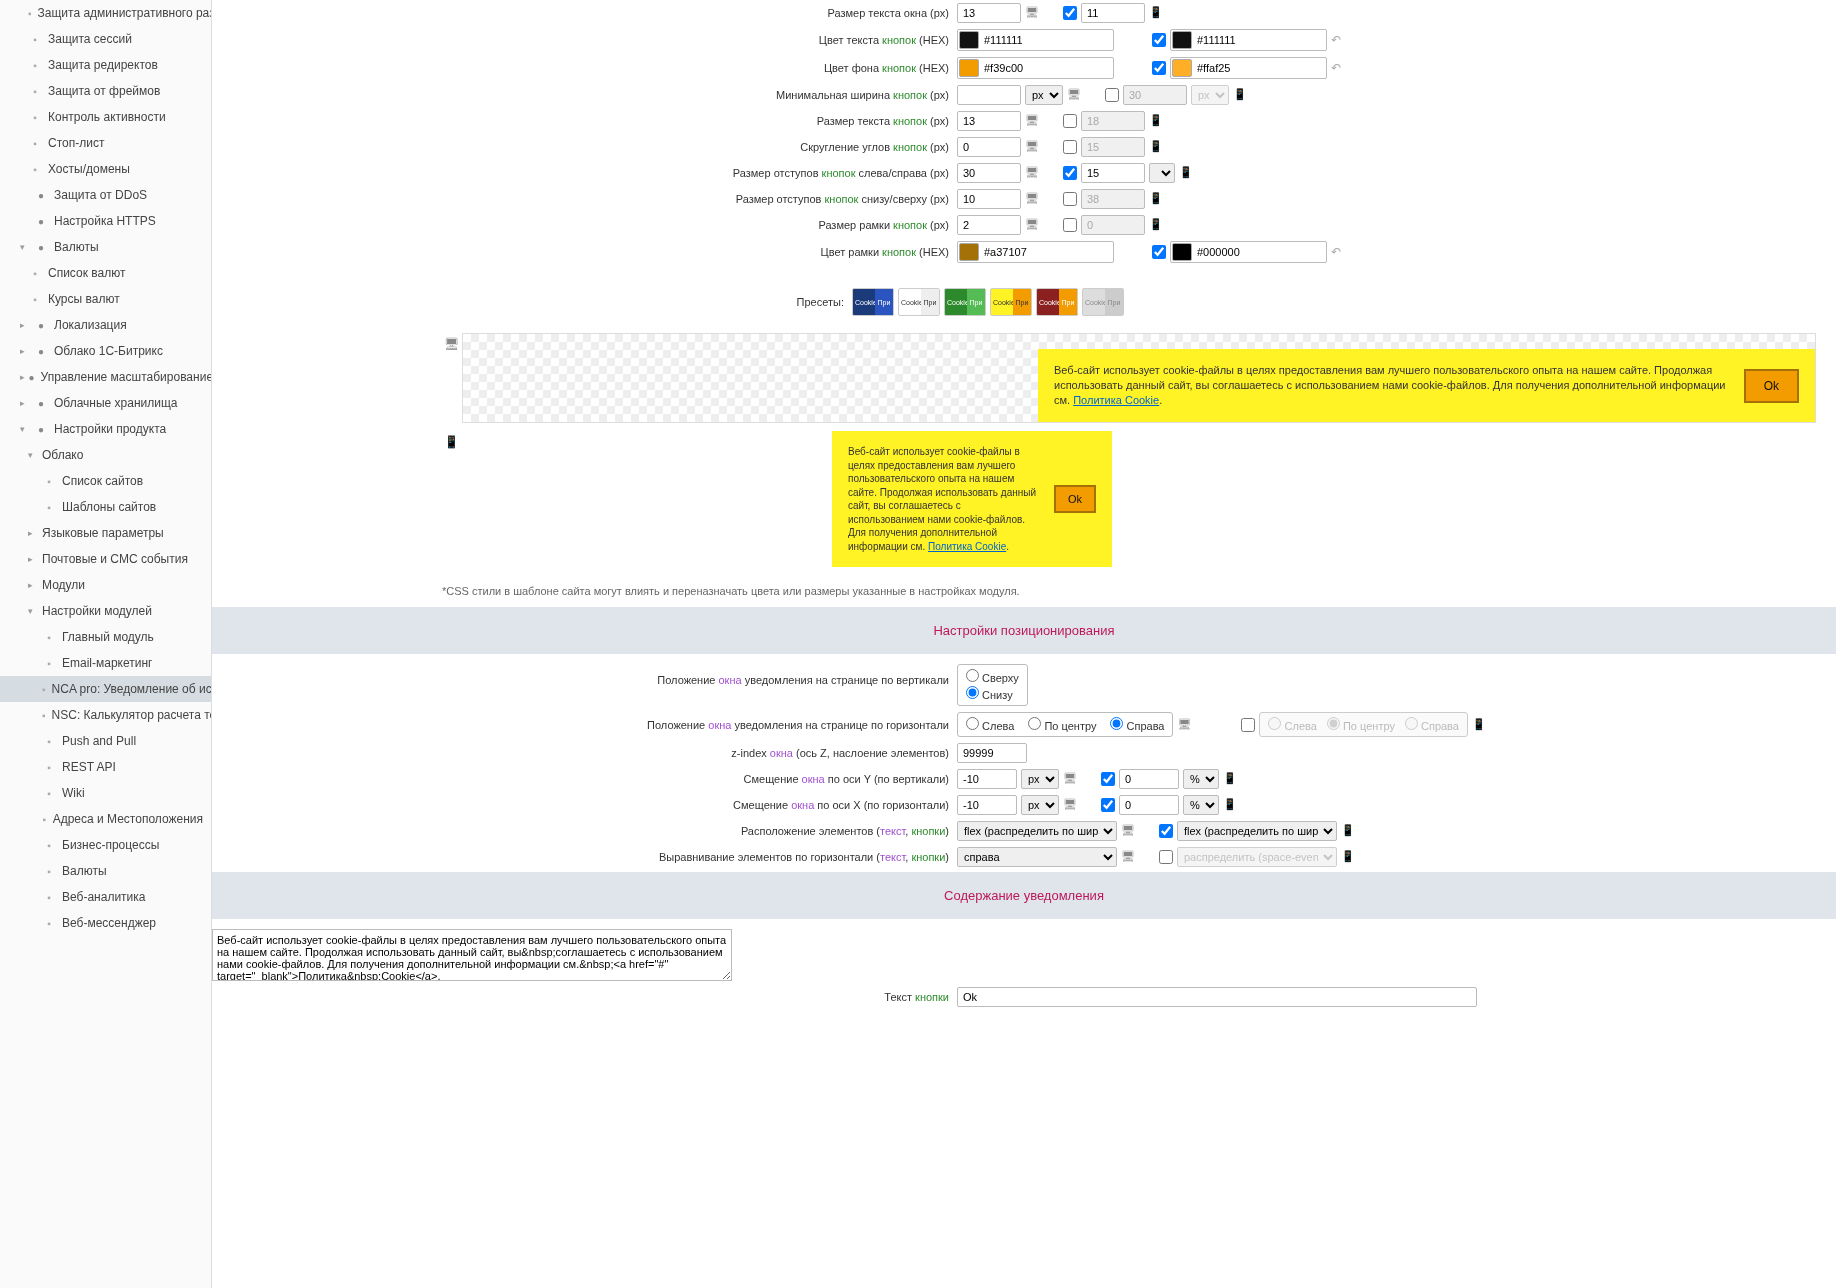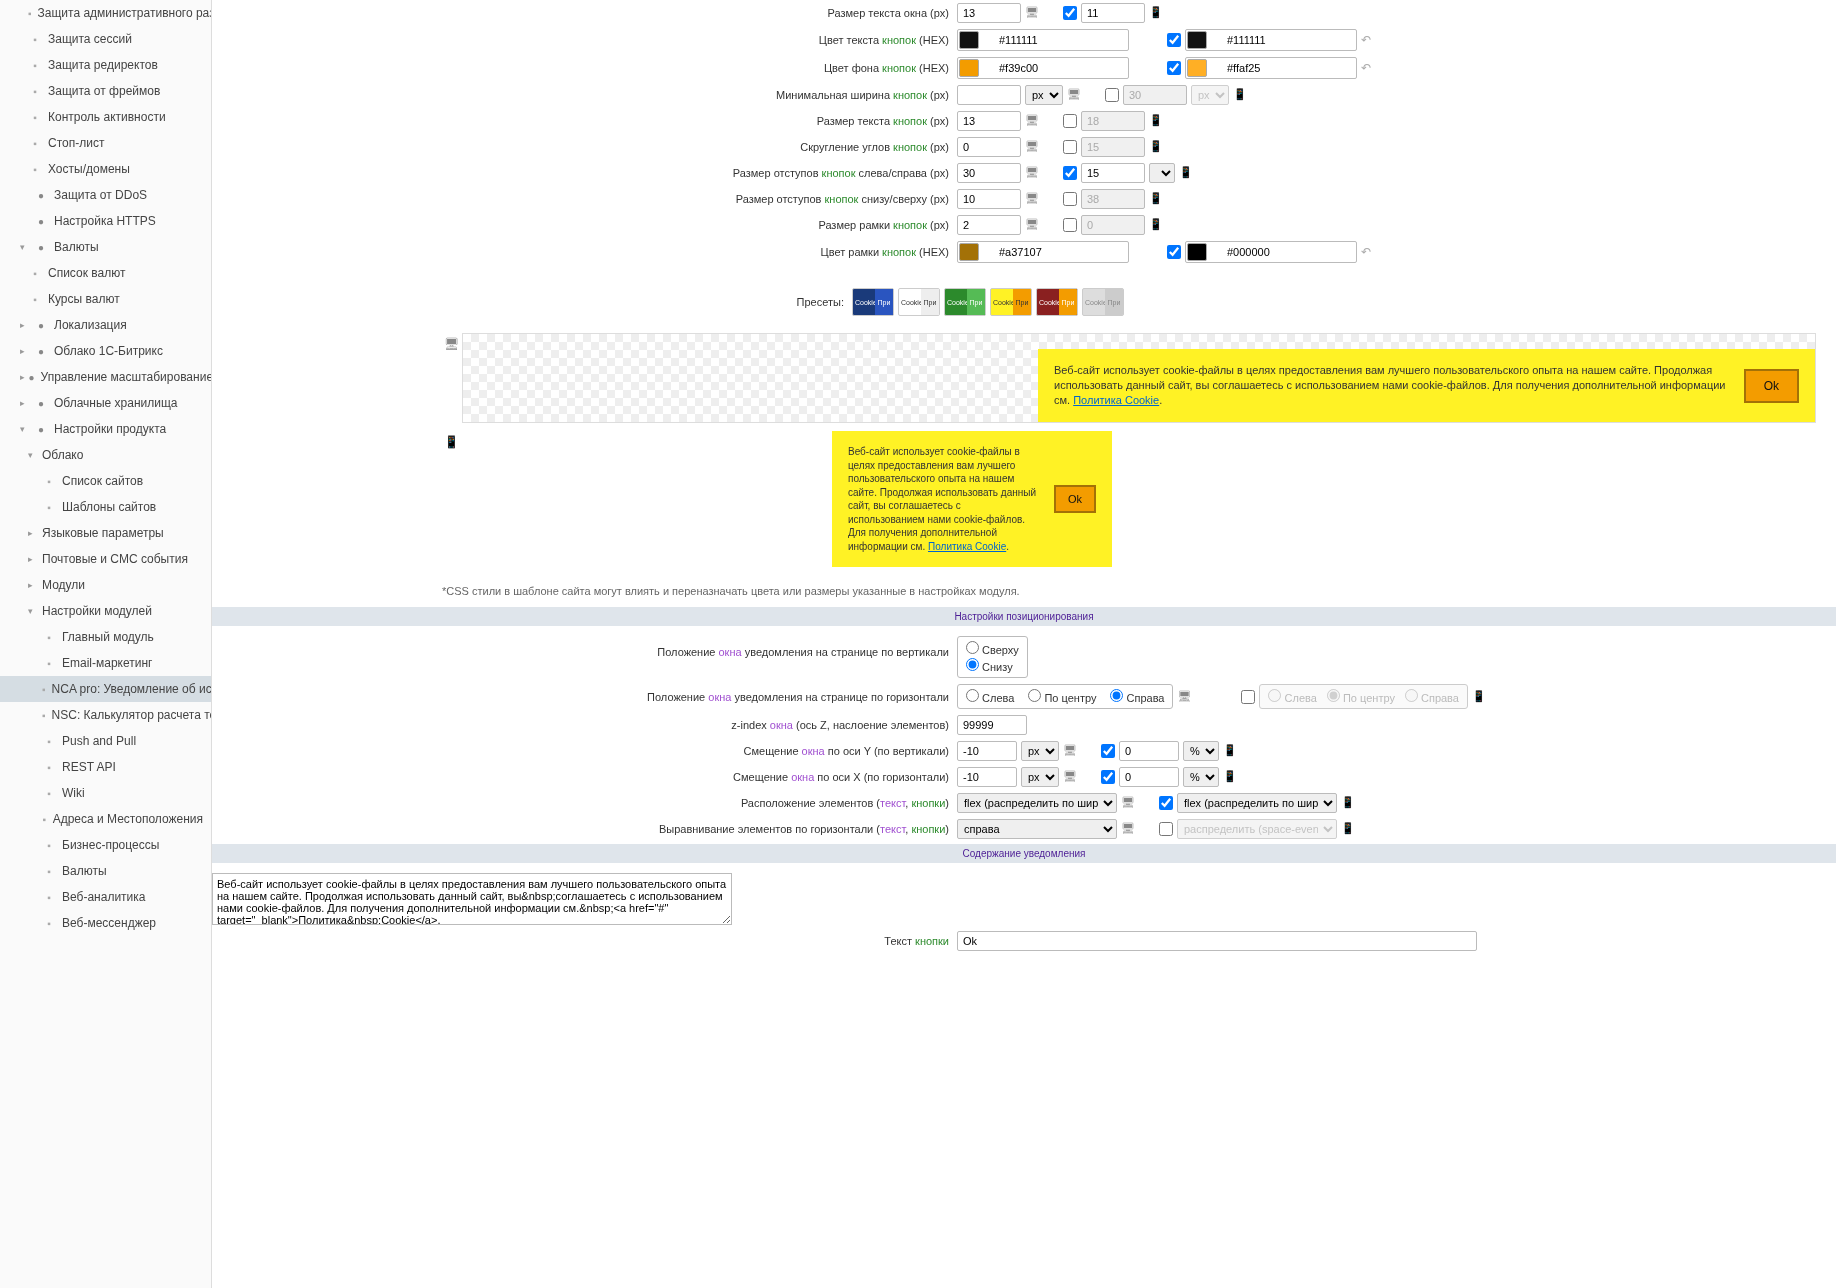--- a/index.html
+++ b/index.html
@@ -19,21 +19,21 @@
 .form-row{display:flex;align-items:center;padding:3px 0;font-size:11px}
 .form-label{width:745px;flex-shrink:0;text-align:right;padding-right:8px;color:#333}
 .form-label .hl-green{color:#2c8a2c}
 .form-label .hl-purple{color:#a050d0}
 .form-controls{display:flex;align-items:center;gap:4px}
 input[type=text]{border:1px solid #bbb;padding:3px 5px;font-size:11px;border-radius:2px}
 .inp-w{width:64px}
 .inp-hex{width:130px}
 select{border:1px solid #bbb;padding:2px;font-size:11px;border-radius:2px}
 .swatch{display:inline-block;width:20px;height:18px;border:1px solid #aaa;border-radius:2px;vertical-align:middle}
-.hexwrap{display:inline-flex;align-items:center;border:1px solid #bbb;border-radius:2px;padding:1px;gap:18px}
+.hexwrap{display:inline-flex;align-items:center;border:1px solid #bbb;border-radius:2px;padding:1px;gap:3px}
 .hexwrap input{border:none;padding:3px 2px}
 .monitor-icon{width:16px;height:14px;display:inline-block;color:#888}
 .chk{width:14px;height:14px}
 .disabled-inp{background:#f0f0f0;color:#aaa}
 .reset-icon{color:#aaa;font-size:12px;cursor:pointer}
 
 .presets{display:flex;gap:4px;padding:6px 0}
 .preset{width:42px;height:28px;border:1px solid #ccc;position:relative;overflow:hidden;cursor:pointer;font-size:7px;display:flex;align-items:center;justify-content:flex-start;padding-left:2px;border-radius:2px}
 .preset-btn{position:absolute;right:0;top:0;bottom:0;width:18px;display:flex;align-items:center;justify-content:center;font-size:7px}
 
@@ -41,21 +41,21 @@
 .checker{background-image:linear-gradient(45deg,#eee 25%,transparent 25%),linear-gradient(-45deg,#eee 25%,transparent 25%),linear-gradient(45deg,transparent 75%,#eee 75%),linear-gradient(-45deg,transparent 75%,#eee 75%);background-size:16px 16px;background-position:0 0,0 8px,8px -8px,-8px 0;min-height:90px;border:1px solid #ddd;position:relative}
 .cookie-bar{position:absolute;right:0;bottom:0;background:#fff225;padding:14px 16px;display:flex;align-items:center;gap:16px;font-size:11px;line-height:1.35;color:#333}
 .cookie-bar.wide{left:575px;right:0}
 .cookie-bar .ok-btn{background:#f39c00;border:2px solid #a37107;color:#111;padding:8px 18px;font-size:12px;cursor:pointer}
 .cookie-bar.small{position:static;width:280px;margin-left:370px;font-size:10px}
 .cookie-bar.small .ok-btn{padding:6px 12px;font-size:11px}
 .cookie-link{color:#0066cc;text-decoration:underline;cursor:pointer}
 .preview-icon{position:absolute;left:-18px;top:4px;color:#888}
 
 .note{font-size:11px;color:#666;padding:10px 0 10px 230px}
-.section-head{background:#dfe5eb;text-align:center;padding:4px;font-size:10px;color:#4c1d95}
+.section-head{background:#dfe5eb;text-align:center;padding:16px;font-size:13px;color:#be185d}
 
 .radio-group{border:1px solid #bbb;border-radius:3px;padding:4px 8px;display:inline-flex;flex-direction:column;gap:2px}
 .radio-row{display:flex;gap:14px;align-items:center;padding:4px 8px;border:1px solid #bbb;border-radius:3px}
 .disabled-group{border:1px solid #ccc;border-radius:3px;padding:4px 8px;display:inline-flex;gap:10px;color:#bbb;background:#fafafa}
 
 textarea{border:1px solid #bbb;font-size:11px;padding:4px;width:520px;height:52px;resize:vertical;font-family:Arial}
 </style>
 </head>
 <body>
 

